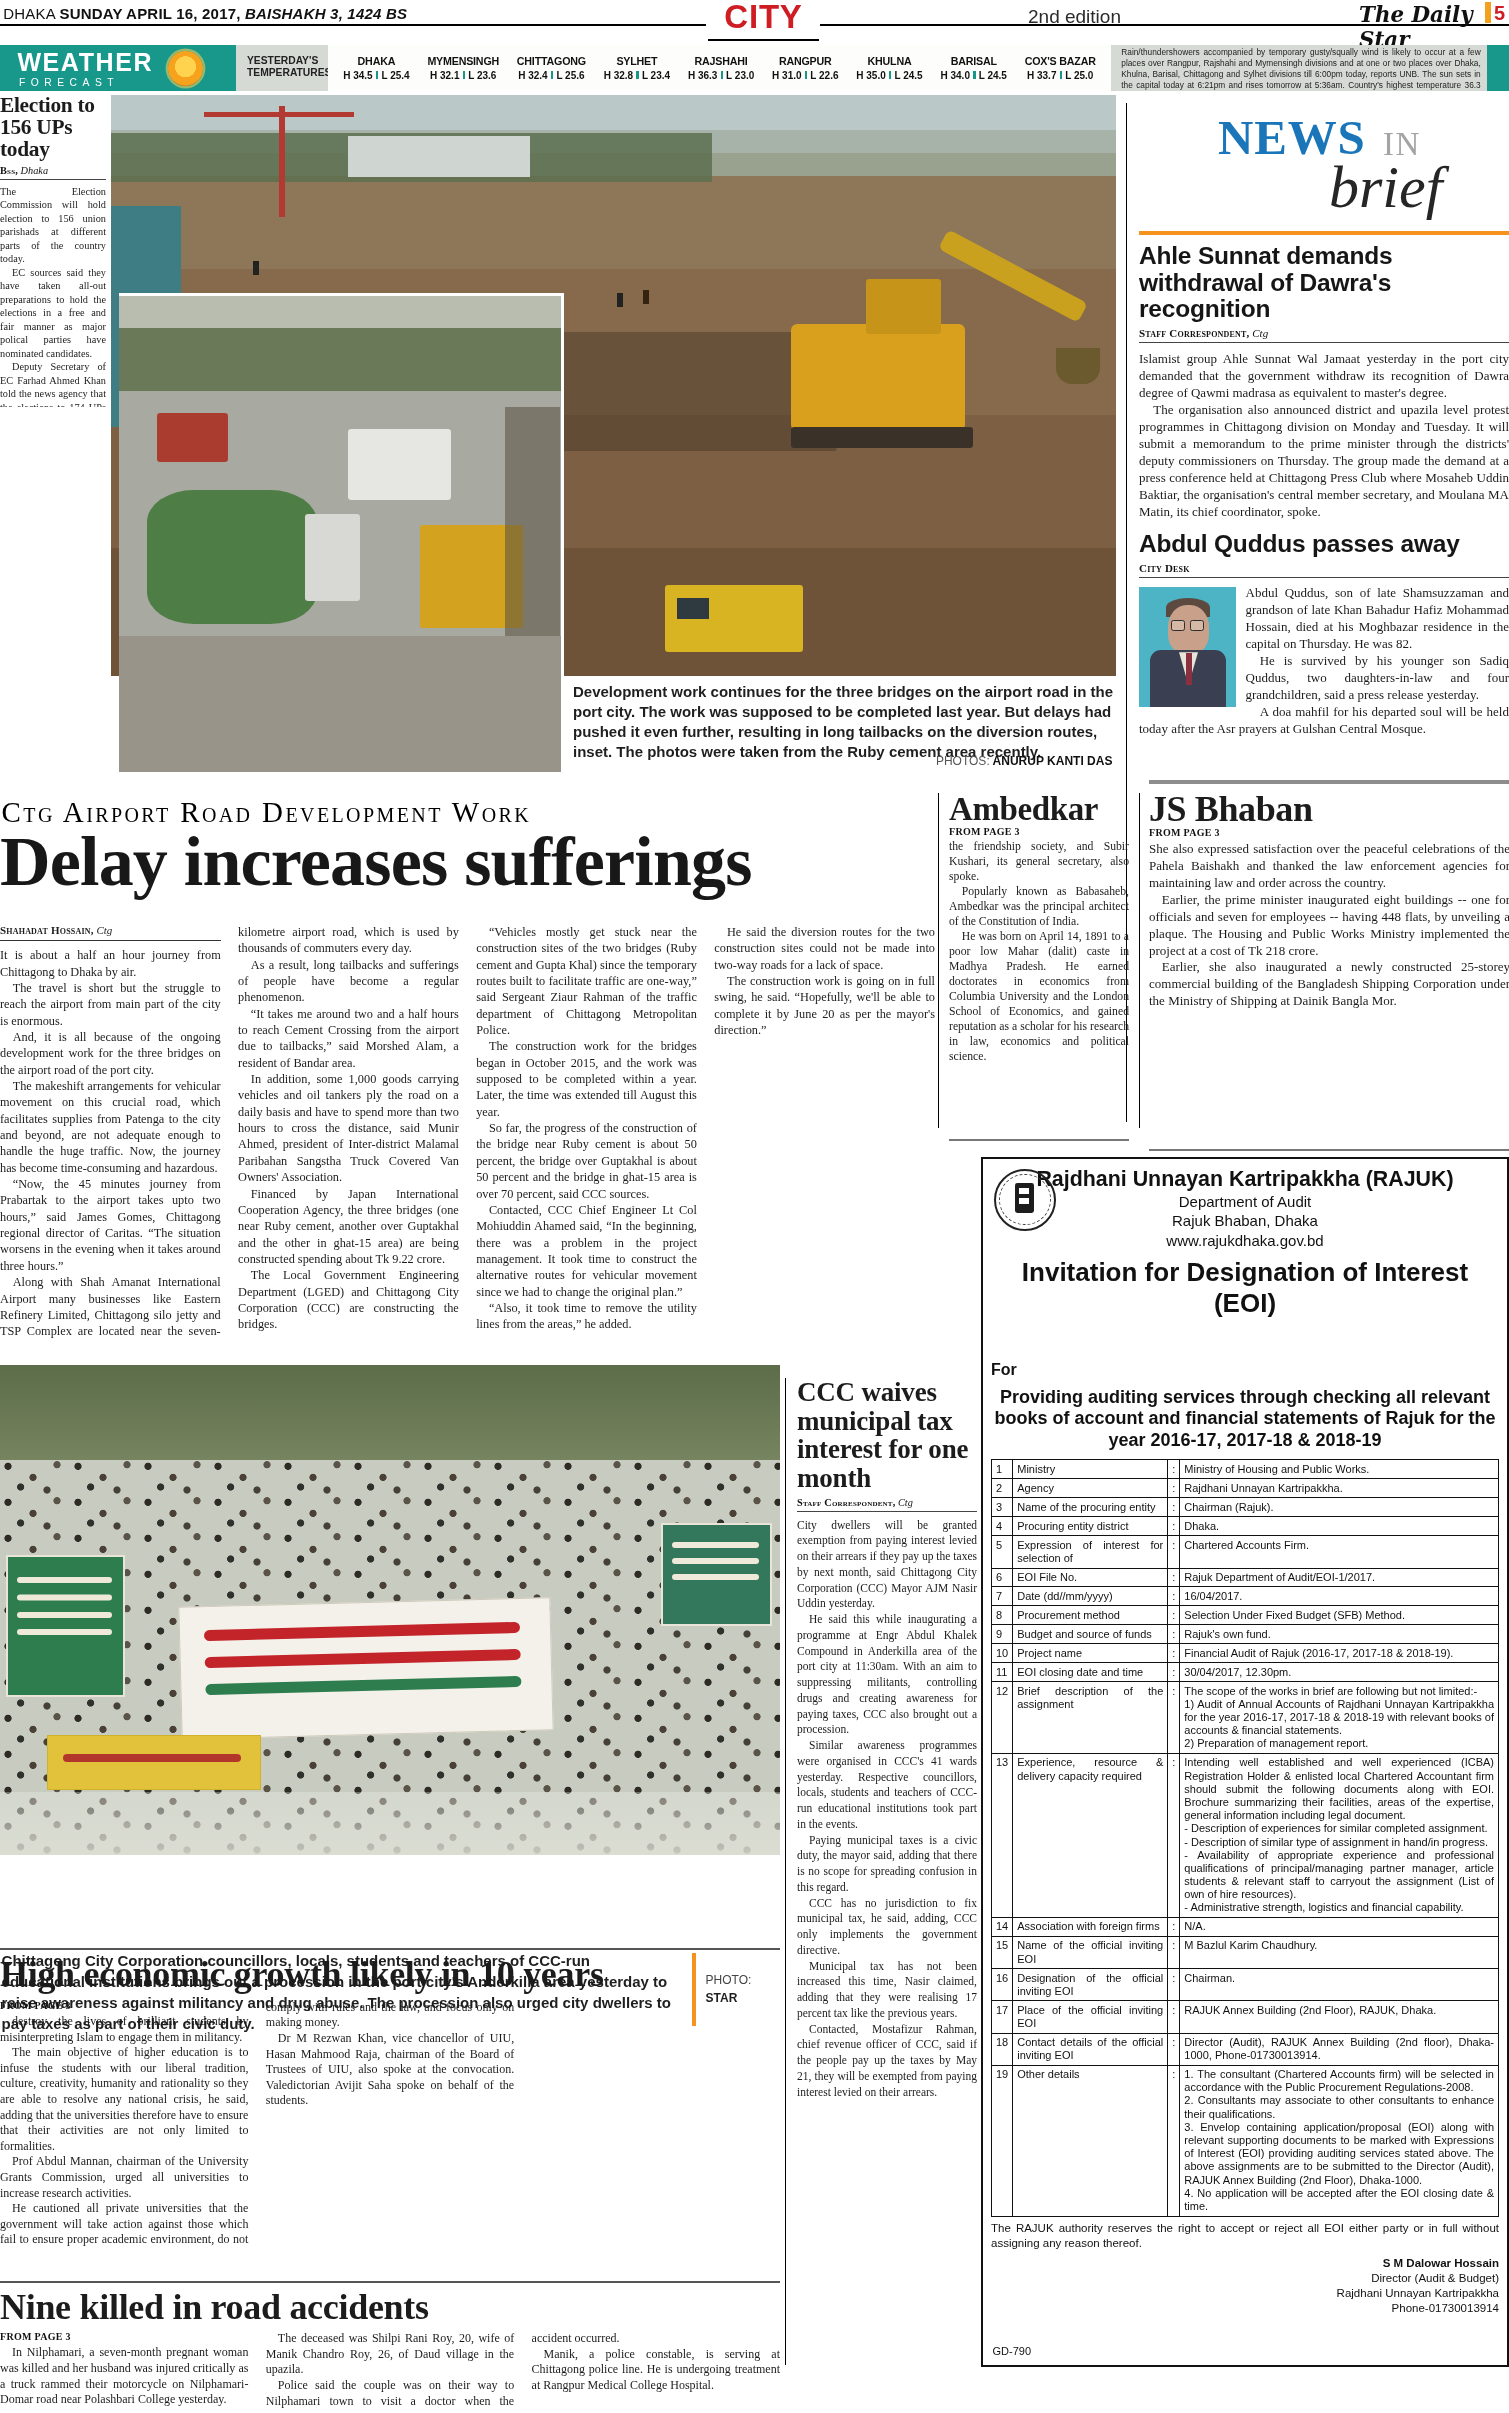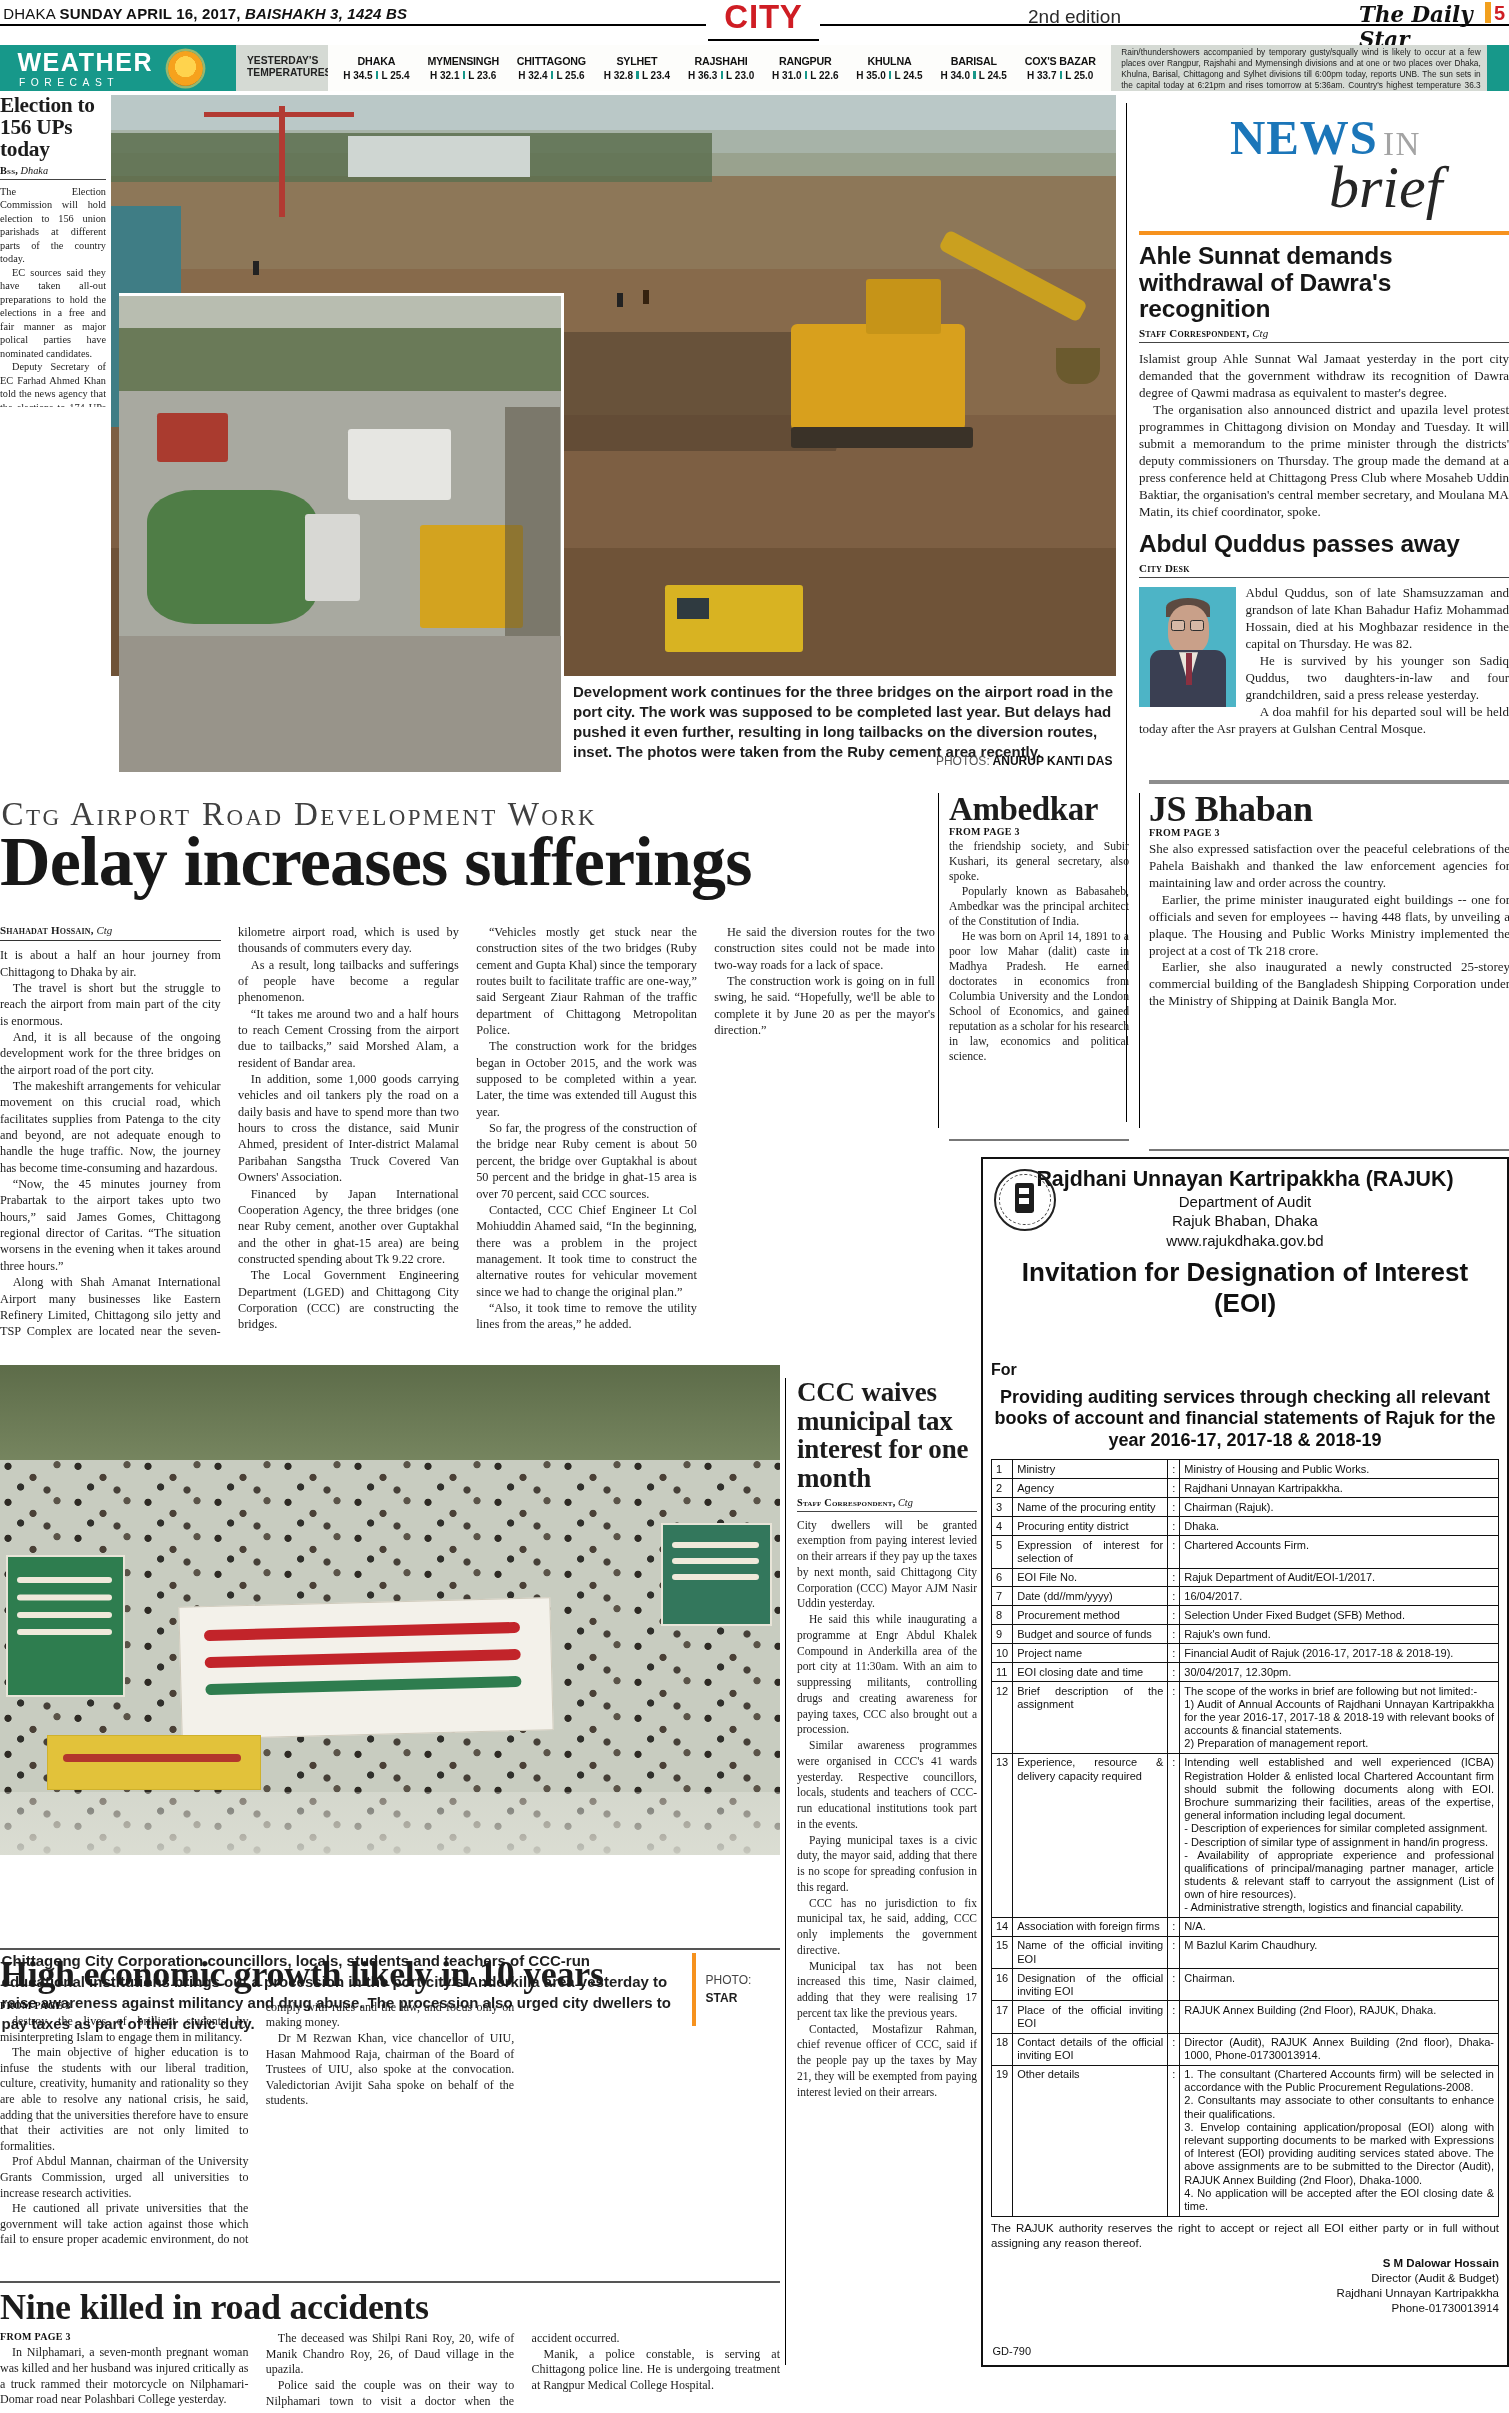--- a/index.html
+++ b/index.html
@@ -65,21 +65,21 @@
   .photo-caption { left:573px; top:682px; width:541px; height:89px; z-index:2;
     font-family:"Liberation Sans",sans-serif; font-weight:bold; font-size:15px; line-height:1.34; color:#1f1f1f; }
   .photo-caption .credit { position:absolute; right:1.6px; bottom:1.6px; font-size:12px; }
   .photo-caption .credit .lab { color:#555; font-weight:normal; }
   .photo-caption .credit .nm { color:#111; }
 
   
   .vline { background:#000; width:0.8px; }
   .news-brief { left:1139px; top:109px; width:370px; height:680px; overflow:hidden; }
   .nb-logo { position:relative; height:119px; }
-  .nb-news { position:absolute; left:91px; top:0; font-family:"Liberation Serif",serif; font-weight:bold; font-size:49px; color:#1b76b9; letter-spacing:0.8px; }
+  .nb-news { position:absolute; left:79px; top:0; font-family:"Liberation Serif",serif; font-weight:bold; font-size:49px; color:#1b76b9; letter-spacing:0.8px; }
   .nb-in { position:absolute; left:244px; top:17.4px; font-family:"Liberation Serif",serif; font-size:33px; color:#a4a4a4; letter-spacing:1.6px; }
   .nb-brief { position:absolute; left:190px; top:44px; font-family:"Liberation Serif",serif; font-style:italic; font-size:60px; color:#262626; }
   .nb-rule { height:4px; background:#f6921e; margin:3.2px 0 8px; }
   .nb h3 { font-family:"Liberation Sans",sans-serif; font-size:24.5px; line-height:1.08; letter-spacing:-0.2px; color:#161616; }
   .nb .byline { font-size:11px; }
   .nb .body { font-size:13px; line-height:1.31; }
   .nb .body p { text-indent:14.2px; }
   .nb .body p:first-child { text-indent:0; }
   .grayrule { height:4px; background:#8d8d8d; }
   .portrait { float:left; width:97px; height:120px; margin:3.2px 9.5px 3.2px 0; background:#4db4c6; position:relative; overflow:hidden; }
@@ -96,21 +96,21 @@
   .jsb h2, .amb h2 { font-size:36px; font-weight:bold; line-height:1.0; letter-spacing:-0.4px; }
   .jsb .body { font-size:13px; line-height:1.3; margin-top:3.2px; }
   .amb { left:949px; top:793px; width:180px; height:339px; overflow:hidden; }
   .amb h2 { font-size:33px; }
   .amb .body { font-size:11.7px; line-height:1.28; margin-top:3.2px; }
   .amb .body p, .jsb .body p { text-indent:12.7px; }
   .amb .body p:first-child, .jsb .body p:first-child { text-indent:0; }
   .hr2 { height:1.6px; background:#777; }
 
   
-  .kicker { left:1.6px; top:796px; font-variant:small-caps; font-size:33px; letter-spacing:2.4px; color:#404040; }
+  .kicker { left:1.6px; top:796px; font-variant:small-caps; font-size:29px; letter-spacing:2.4px; color:#000000; }
   .main-head { left:0px; top:827px; width:933px; font-size:70px; font-weight:bold; letter-spacing:-0.8px; line-height:1.0; color:#181818; }
   .ma-cols { left:0; top:924px; width:935px; height:433px; column-count:4; column-gap:17.4px; column-fill:auto; overflow:hidden; }
   .ma-byline { border-bottom:0.8px solid #333; padding-bottom:4px; margin-bottom:6.3px; font-size:11px; }
   .flowed { display:contents; }
   .ma-body p { margin:0; text-indent:12.7px; font-size:12.3px; line-height:1.33; text-align:justify; }
   .ma-first p:first-child { text-indent:0; }
 
   
   .rajuk { left:981px; top:1157px; width:528px; height:1210px; border:2px solid #111;
     font-family:"Liberation Sans",sans-serif; color:#111; padding:6.3px 8px; overflow:hidden; }

